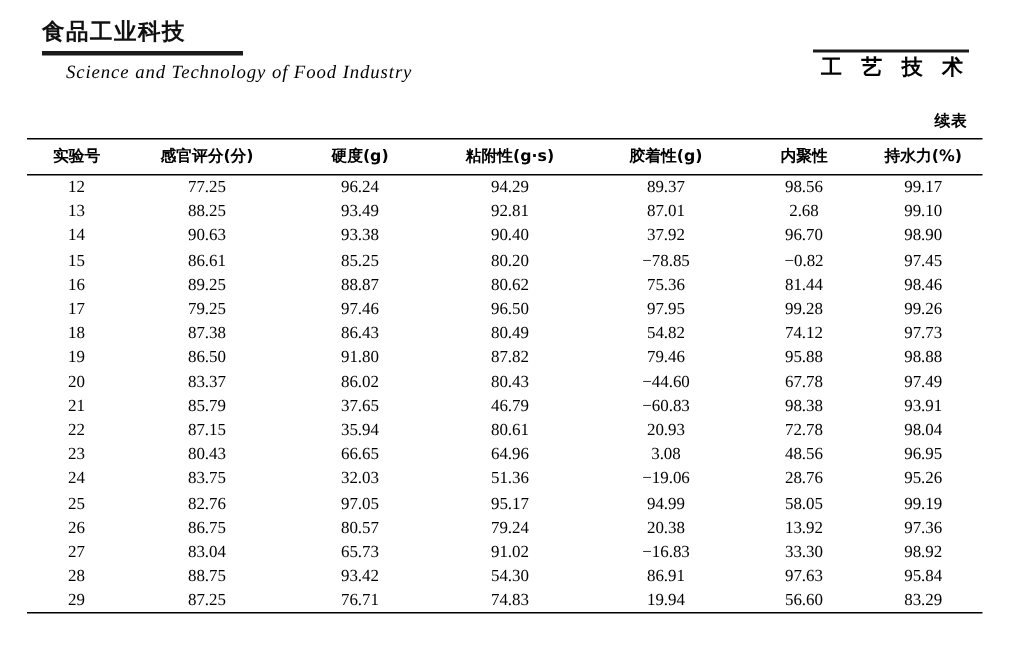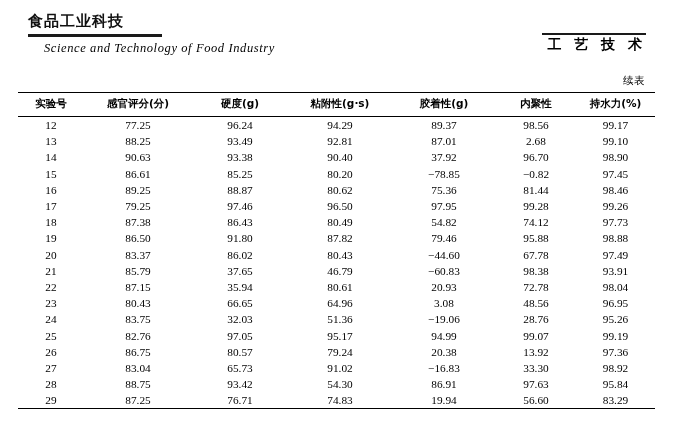--- a/index.html
+++ b/index.html
@@ -74,20 +74,21 @@
     height: 2px;
     background: #1a1a1a;
   }
   .continued {
     position: absolute;
     right: 28px;
     top: 74px;
     font-family: "DejaVu Sans", sans-serif;
     font-size: 10.5px;
     letter-spacing: 0.5px;
+    font-weight: bold;
   }
 
   
   .table-wrap {
     position: absolute;
     left: 18px;
     top: 92px;
     width: 637px;
   }
   table.data {
@@ -281,21 +282,21 @@
             <td>−19.06</td>
             <td>28.76</td>
             <td>95.26</td>
           </tr>
           <tr>
             <td>25</td>
             <td>82.76</td>
             <td>97.05</td>
             <td>95.17</td>
             <td>94.99</td>
-            <td>99.07</td>
+            <td>58.05</td>
             <td>99.19</td>
           </tr>
           <tr>
             <td>26</td>
             <td>86.75</td>
             <td>80.57</td>
             <td>79.24</td>
             <td>20.38</td>
             <td>13.92</td>
             <td>97.36</td>

